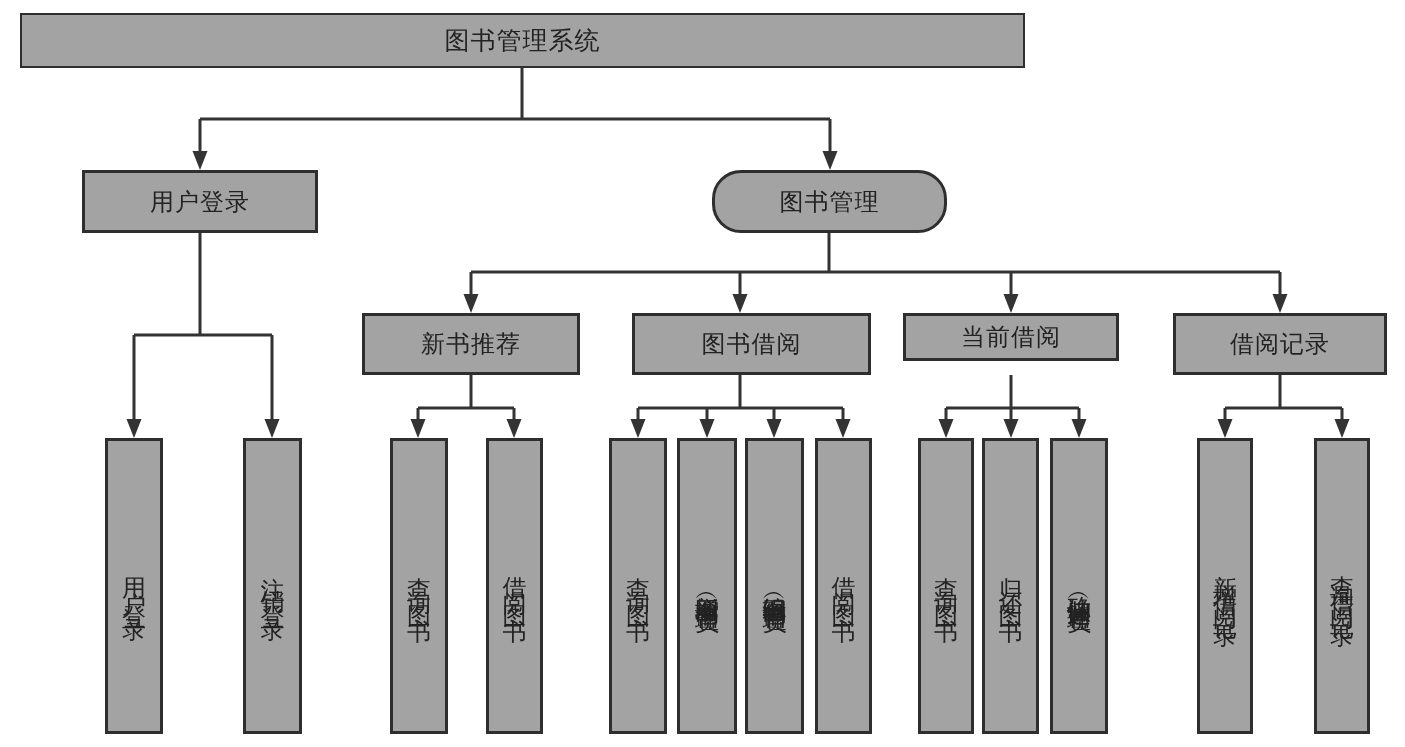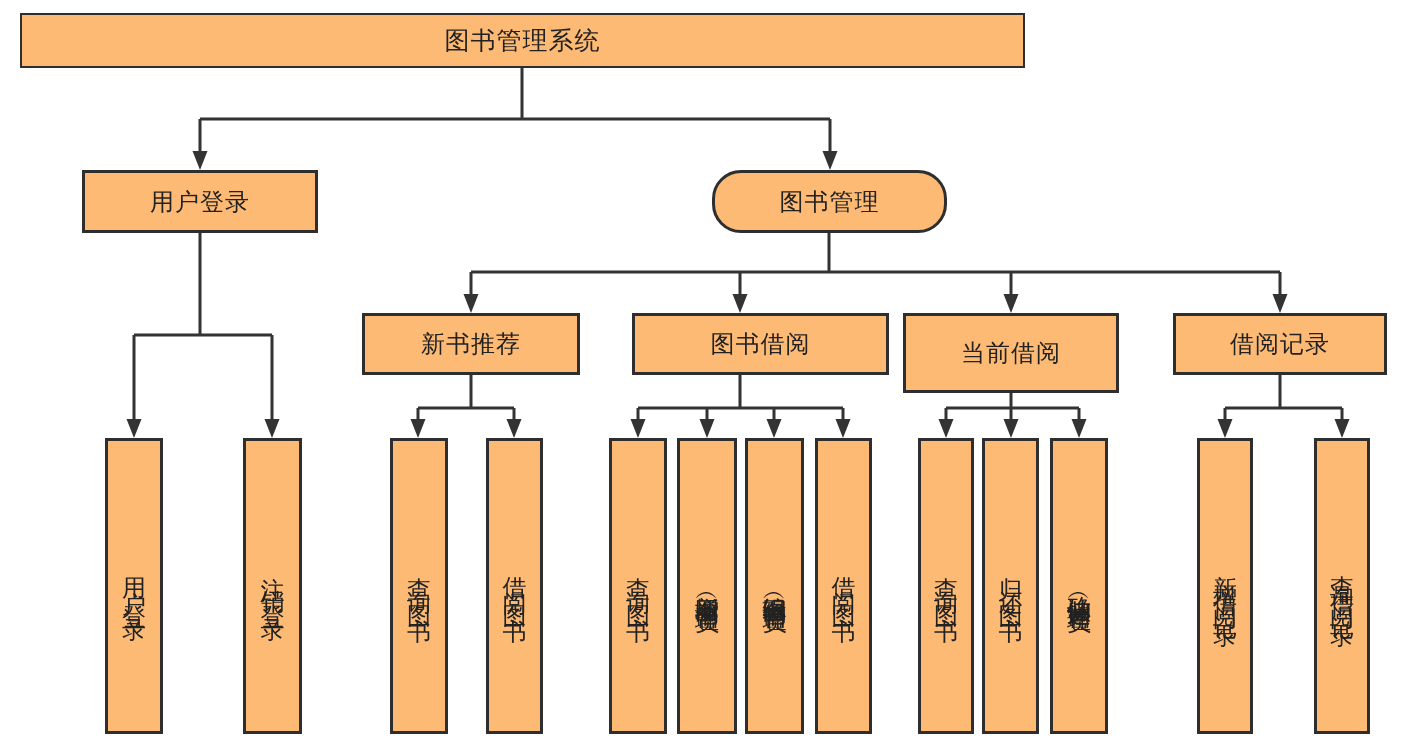--- a/index.html
+++ b/index.html
@@ -15,21 +15,21 @@
     background: #ffffff;
     overflow: hidden;
   }
   #wires {
     position: absolute;
     left: 0; top: 0;
     width: 1405px; height: 747px;
   }
   .box {
     position: absolute;
-    background: #fdba74;
+    background: #a3a3a3;
     border: 3px solid #2e2e2e;
     box-sizing: border-box;
     color: #222222;
     display: flex;
     align-items: center;
     justify-content: center;
   }
   .box.h {
     font-size: 24px;
     letter-spacing: 1px;
@@ -126,24 +126,24 @@
   <div class="box h" style="left:82px; top:170px; width:236px; height:63px;">
     <span>用户登录</span>
   </div>
   <div class="box h" style="left:712px; top:170px; width:235px; height:63px;border-radius:29px;">
     <span>图书管理</span>
   </div>
 
   <div class="box h" style="left:362px; top:313px; width:218px; height:62px;justify-content:center;">
     <span>新书推荐</span>
   </div>
-  <div class="box h" style="left:632px; top:313px; width:257px; height:62px;">
+  <div class="box h" style="left:632px; top:313px; width:239px; height:62px;">
     <span>图书借阅</span>
   </div>
-  <div class="box h" style="left:903px; top:313px; width:216px; height:80px;">
+  <div class="box h" style="left:903px; top:313px; width:216px; height:48px;">
     <span>当前借阅</span>
   </div>
   <div class="box h" style="left:1173px; top:313px; width:214px; height:62px;">
     <span>借阅记录</span>
   </div>
 
   <div class="box v ls-lg" style="left:105px; width:58px;">
     <span class="vtext">用户登录</span>
   </div>
   <div class="box v ls-lg" style="left:243px; width:59px;">

